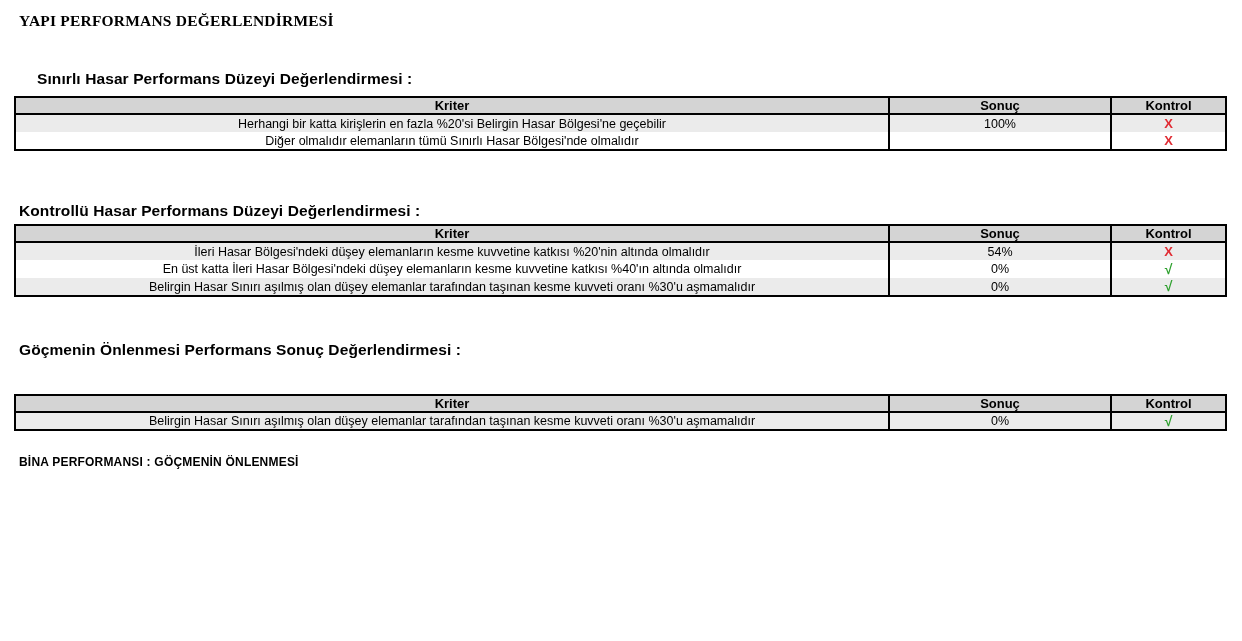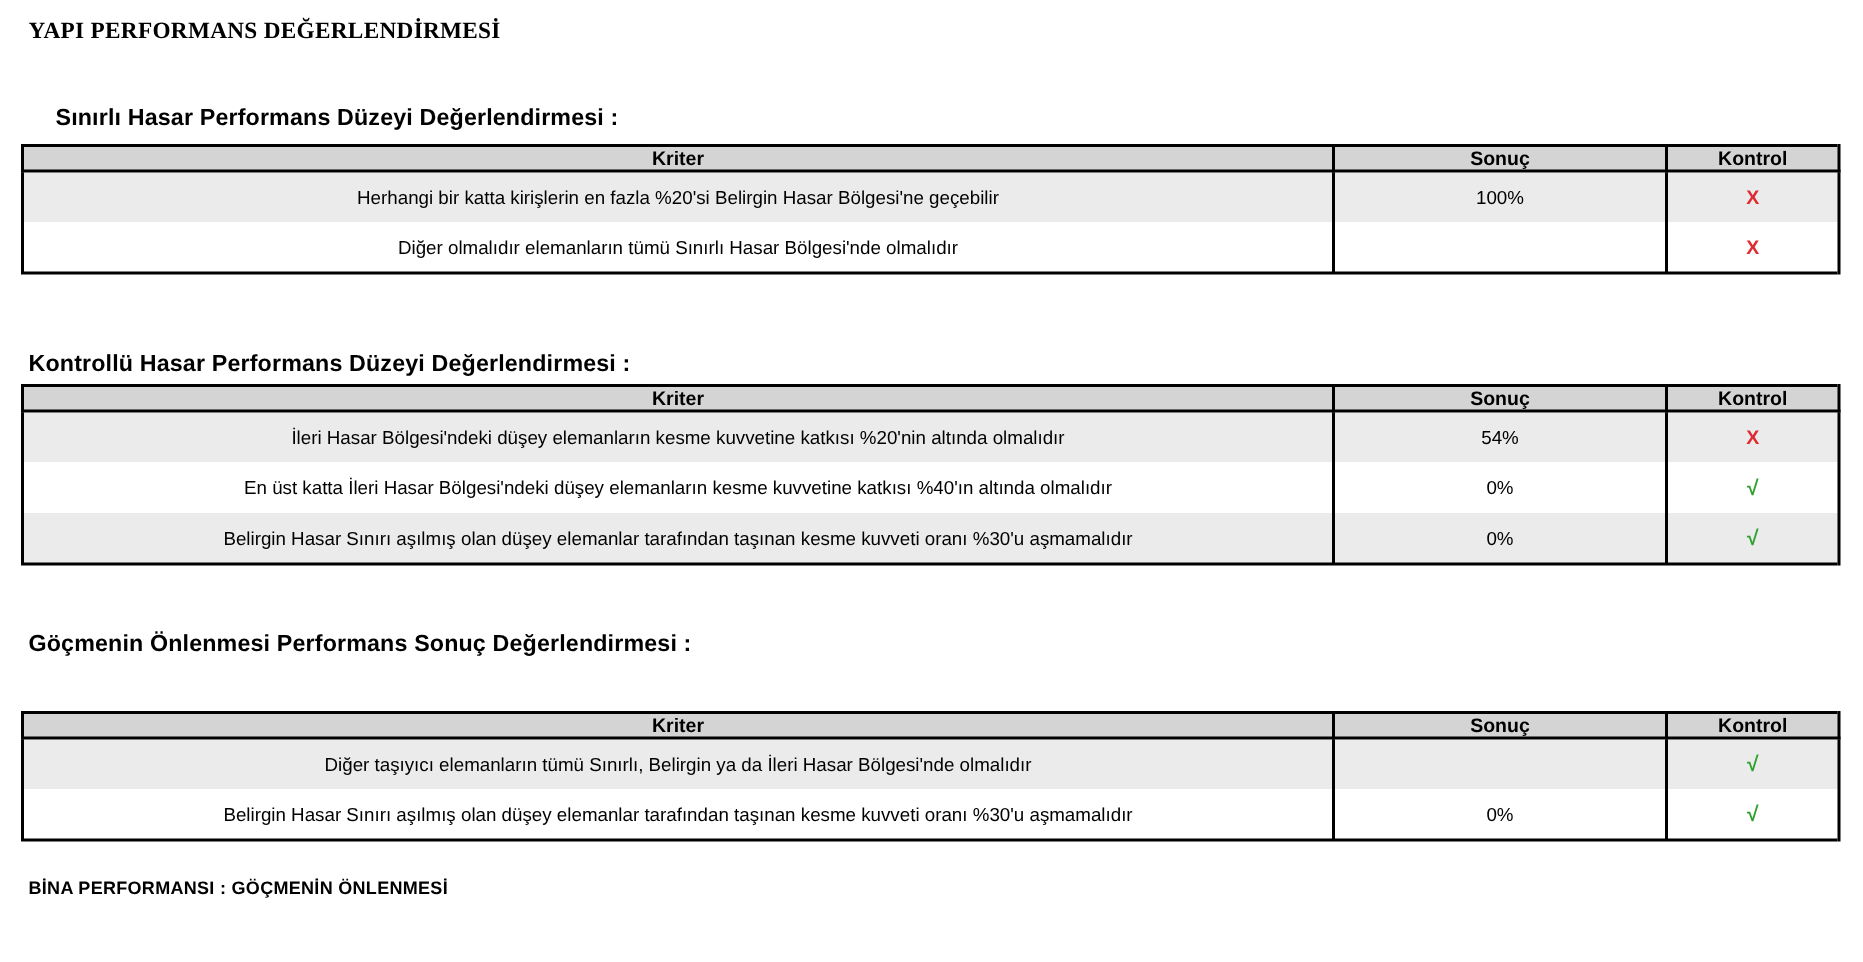--- a/index.html
+++ b/index.html
@@ -41,21 +41,21 @@
   .criteria-table th{
     background:var(--header-bg);
     height:14px;
     font-size:13px;font-weight:bold;
     text-align:center;vertical-align:middle;
     border-left:2px solid var(--border);
     border-right:2px solid var(--border);
     border-bottom:2px solid var(--border);
   }
   .criteria-table td{
-    height:34px;
+    height:18px;
     font-size:12.5px;
     text-align:center;vertical-align:middle;
     border-left:2px solid var(--border);
     border-right:2px solid var(--border);
     white-space:nowrap;overflow:hidden;
   }
   .criteria-table tbody tr:nth-child(odd) td{background:var(--stripe-bg);}
   .criteria-table tbody tr:nth-child(even) td{background:#ffffff;}
   .mark{font-size:13px;line-height:1;}
   .mark.pass{color:var(--pass);font-weight:bold;font-size:14px;}
@@ -140,25 +140,20 @@
     </colgroup>
   <thead>
     <tr>
       <th>Kriter</th>
       <th>Sonuç</th>
       <th>Kontrol</th>
     </tr>
   </thead>
   <tbody>
       <tr>
-        <td>Diğer taşıyıcı elemanların tümü Sınırlı, Belirgin ya da İleri Hasar Bölgesi'nde olmalıdır</td>
-        <td></td>
-        <td><span class="mark pass">√</span></td>
-      </tr>
-      <tr>
         <td>Belirgin Hasar Sınırı aşılmış olan düşey elemanlar tarafından taşınan kesme kuvveti oranı %30'u aşmamalıdır</td>
         <td>0%</td>
         <td><span class="mark pass">√</span></td>
       </tr>
     </tbody>
 </table>
 
 <h1 class="page-footer">BİNA PERFORMANSI : GÖÇMENİN ÖNLENMESİ</h1>
 
 </body></html>

